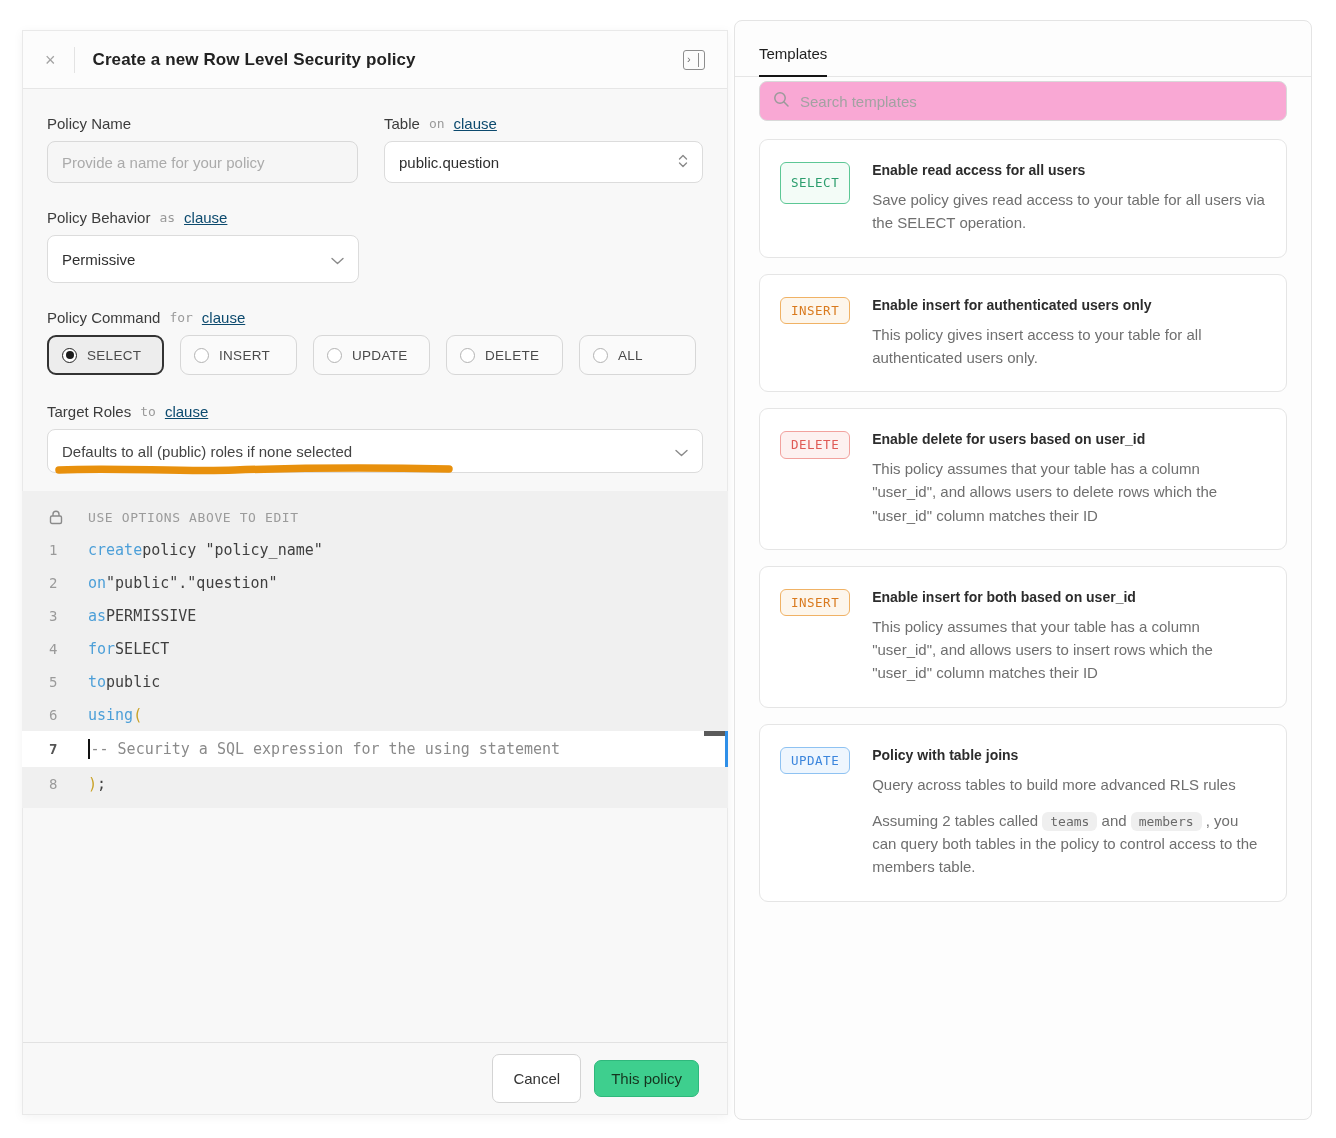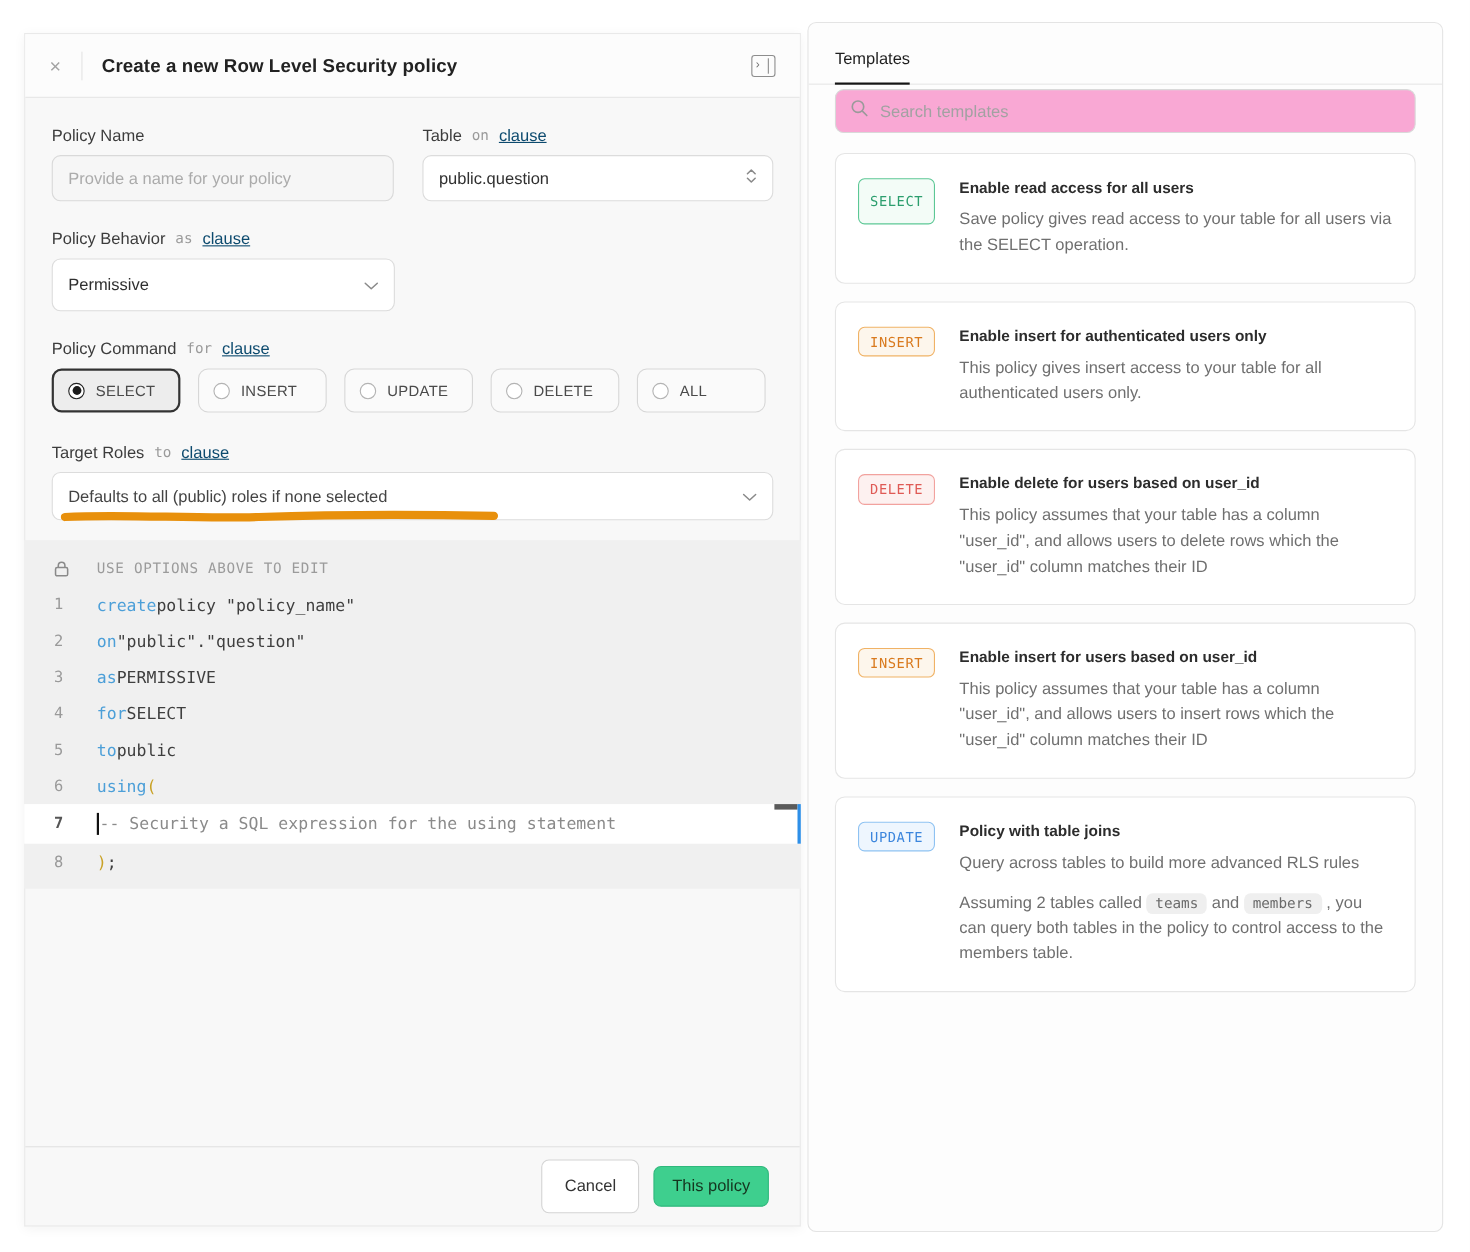--- a/index.html
+++ b/index.html
@@ -313,21 +313,21 @@
       <div class="card">
         <span class="badge delete">DELETE</span>
         <div class="card-body">
           <div class="card-title">Enable delete for users based on user_id</div>
           <div class="card-p"><span>This policy assumes that your table has a column "user_id", and allows users to delete rows which the "user_id" column matches their ID</span></div>
         </div>
       </div>
       <div class="card">
         <span class="badge insert">INSERT</span>
         <div class="card-body">
-          <div class="card-title">Enable insert for users based on user_id</div>
+          <div class="card-title">Enable insert for both based on user_id</div>
           <div class="card-p"><span>This policy assumes that your table has a column "user_id", and allows users to insert rows which the "user_id" column matches their ID</span></div>
         </div>
       </div>
       <div class="card">
         <span class="badge update">UPDATE</span>
         <div class="card-body">
           <div class="card-title">Policy with table joins</div>
           <div class="card-p"><span>Query across tables to build more advanced RLS rules</span></div>
           <div class="card-p"><span>Assuming 2 tables called </span><span class="chip">teams</span><span> and </span><span class="chip">members</span><span> , you can query both tables in the policy to control access to the members table.</span></div>
         </div>

